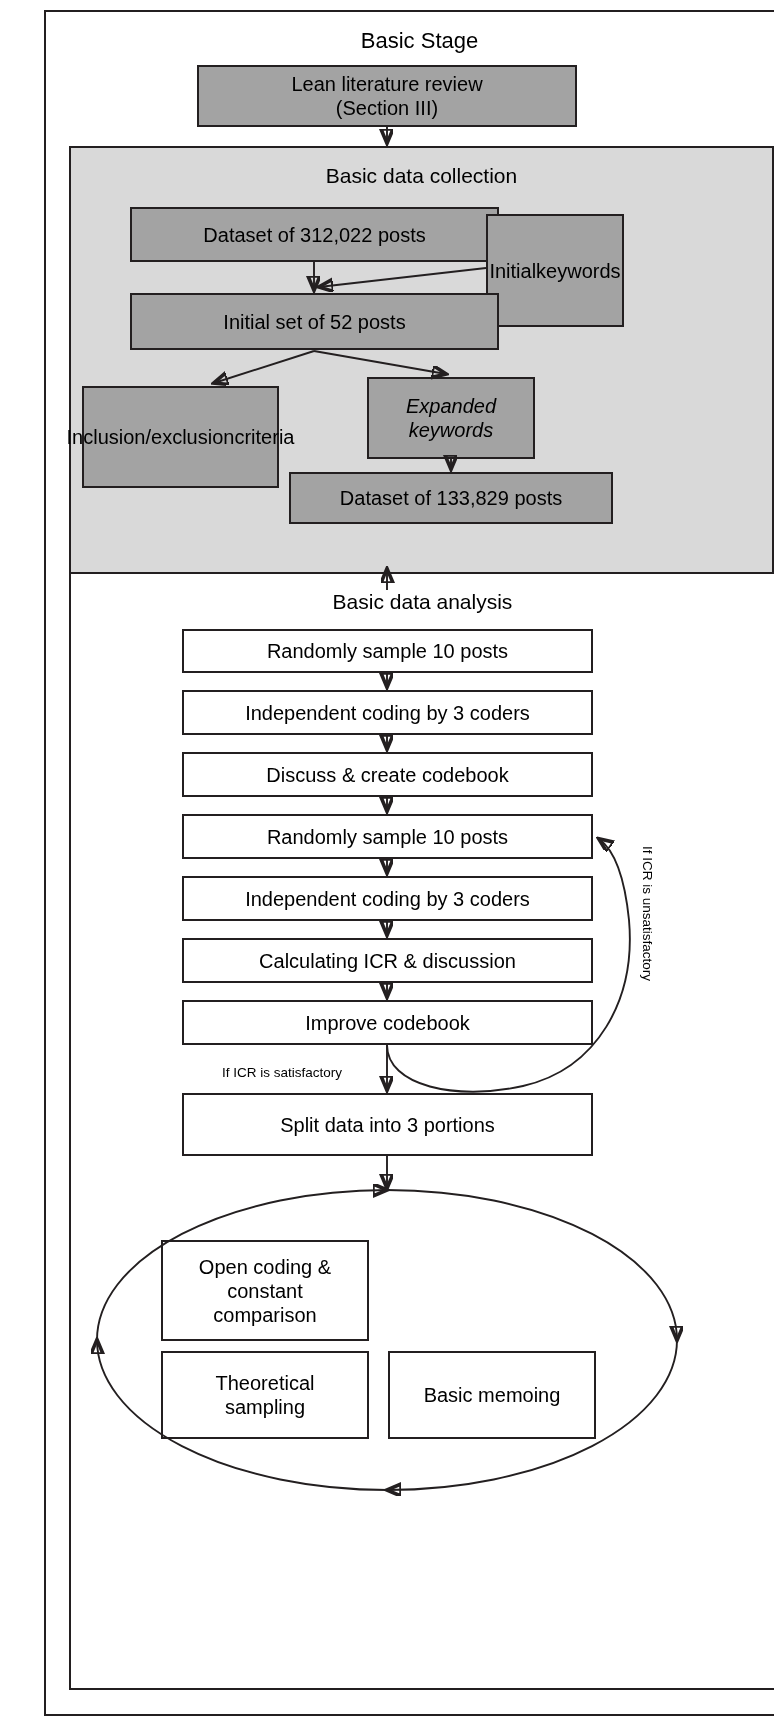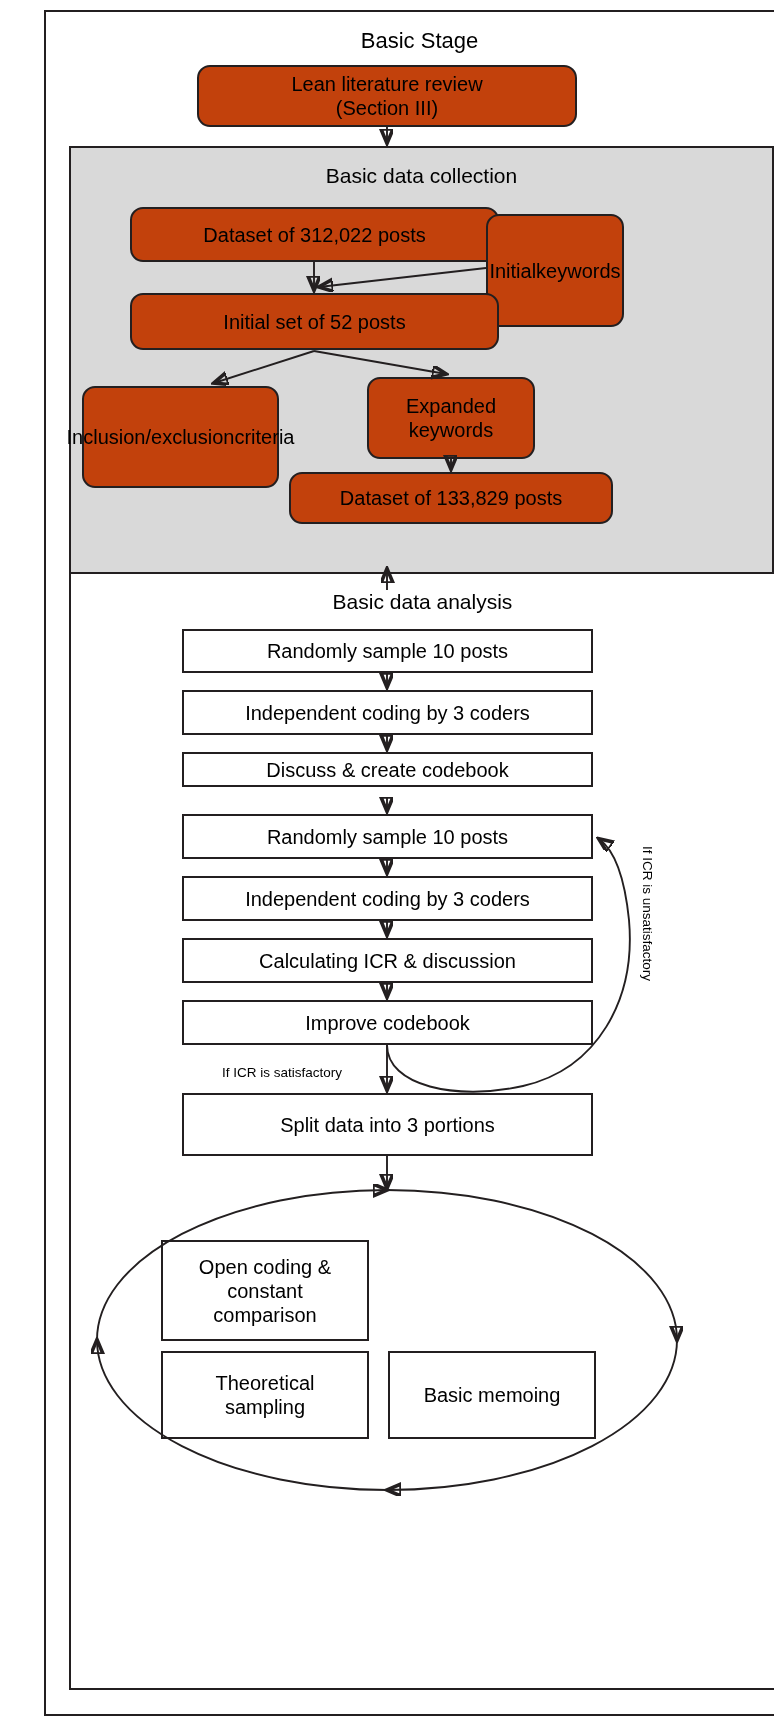--- a/index.html
+++ b/index.html
@@ -12,21 +12,21 @@
 
   .panel-gray{position:absolute;background:#d9d9d9;border:2.5px solid #231f20;box-sizing:border-box;}
   .panel-white{position:absolute;background:#ffffff;border:2.5px solid #231f20;box-sizing:border-box;}
 
   .section-title{position:absolute;text-align:center;font-size:21px;line-height:25px;
       white-space:nowrap;}
 
   .node{position:absolute;box-sizing:border-box;border:2.2px solid #231f20;
       display:flex;align-items:center;justify-content:center;text-align:center;
       font-size:20px;line-height:24px;padding:2px 4px;}
-  .node.gray{background:#c2410c;border-radius:13px;}
+  .node.gray{background:#a3a3a3;}
   .node.white{background:#ffffff;}
 
   .edge-label{position:absolute;font-size:13.5px;line-height:15px;white-space:nowrap;}
   .edge-label.vertical{transform-origin:0 0;transform:rotate(90deg);}
 
   svg.overlay{position:absolute;left:0;top:0;width:774px;height:1730px;overflow:visible;
       pointer-events:none;}
   svg.overlay path,svg.overlay line{fill:none;stroke:#231f20;stroke-width:1.9;}
 </style>
 </head>
@@ -55,36 +55,36 @@
   </div>
 
   <div class="node gray" style="left:94px;top:293px;width:369px;height:57px;">Initial set of 52 posts</div>
 
   <div class="node gray" style="left:46px;top:386px;width:197px;height:102px;flex-direction:row;">
     <span>Inclusion/</span>
     <span>exclusion</span>
     <span>criteria</span>
   </div>
 
-  <div class="node gray" style="left:331px;top:377px;width:168px;height:82px;flex-direction:column;">
+  <div class="node gray" style="left:331px;top:377px;width:168px;height:82px;flex-direction:column;font-style:italic;">
     <span>Expanded</span>
     <span>keywords</span>
   </div>
 
   <div class="node gray" style="left:253px;top:472px;width:324px;height:52px;">Dataset of 133,829 posts</div>
 
   <div class="panel-white" style="left:33px;top:572px;width:707px;height:1118px;"></div>
 
   <div class="section-title" style="left:33px;top:589px;width:707px;">Basic data analysis</div>
 
   <div class="node white" style="left:146px;top:629px;width:411px;height:44px;">Randomly sample 10 posts</div>
 
   <div class="node white" style="left:146px;top:690px;width:411px;height:45px;">Independent coding by 3 coders</div>
 
-  <div class="node white" style="left:146px;top:752px;width:411px;height:35px;">Discuss &amp; create codebook</div>
+  <div class="node white" style="left:146px;top:752px;width:411px;height:45px;">Discuss &amp; create codebook</div>
 
   <div class="node white" style="left:146px;top:814px;width:411px;height:45px;">Randomly sample 10 posts</div>
 
   <div class="node white" style="left:146px;top:876px;width:411px;height:45px;">Independent coding by 3 coders</div>
 
   <div class="node white" style="left:146px;top:938px;width:411px;height:45px;">Calculating ICR &amp; discussion</div>
 
   <div class="node white" style="left:146px;top:1000px;width:411px;height:45px;">Improve codebook</div>
 
   <div class="edge-label" style="left:186px;top:1065px;">If ICR is satisfactory</div>

